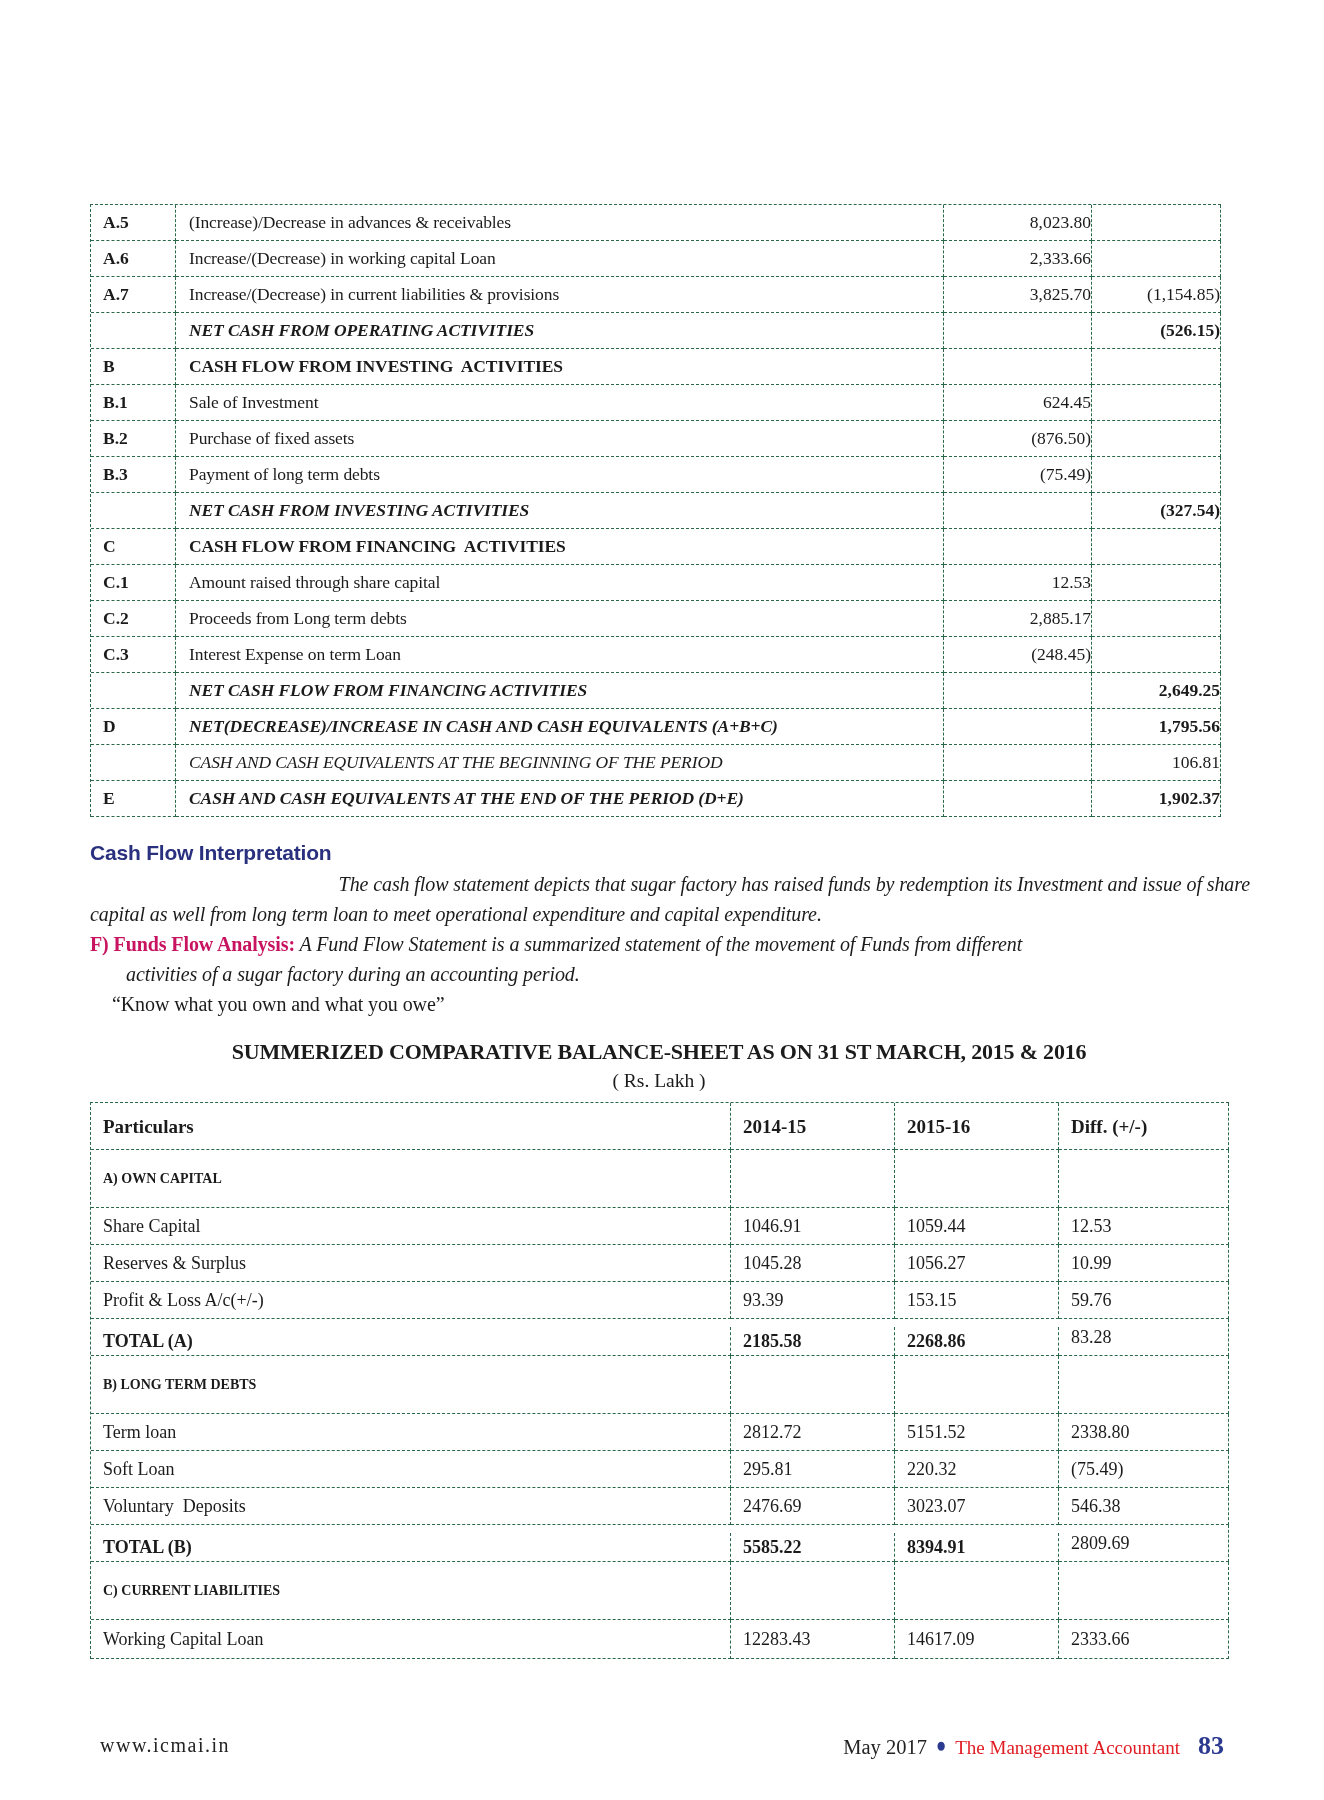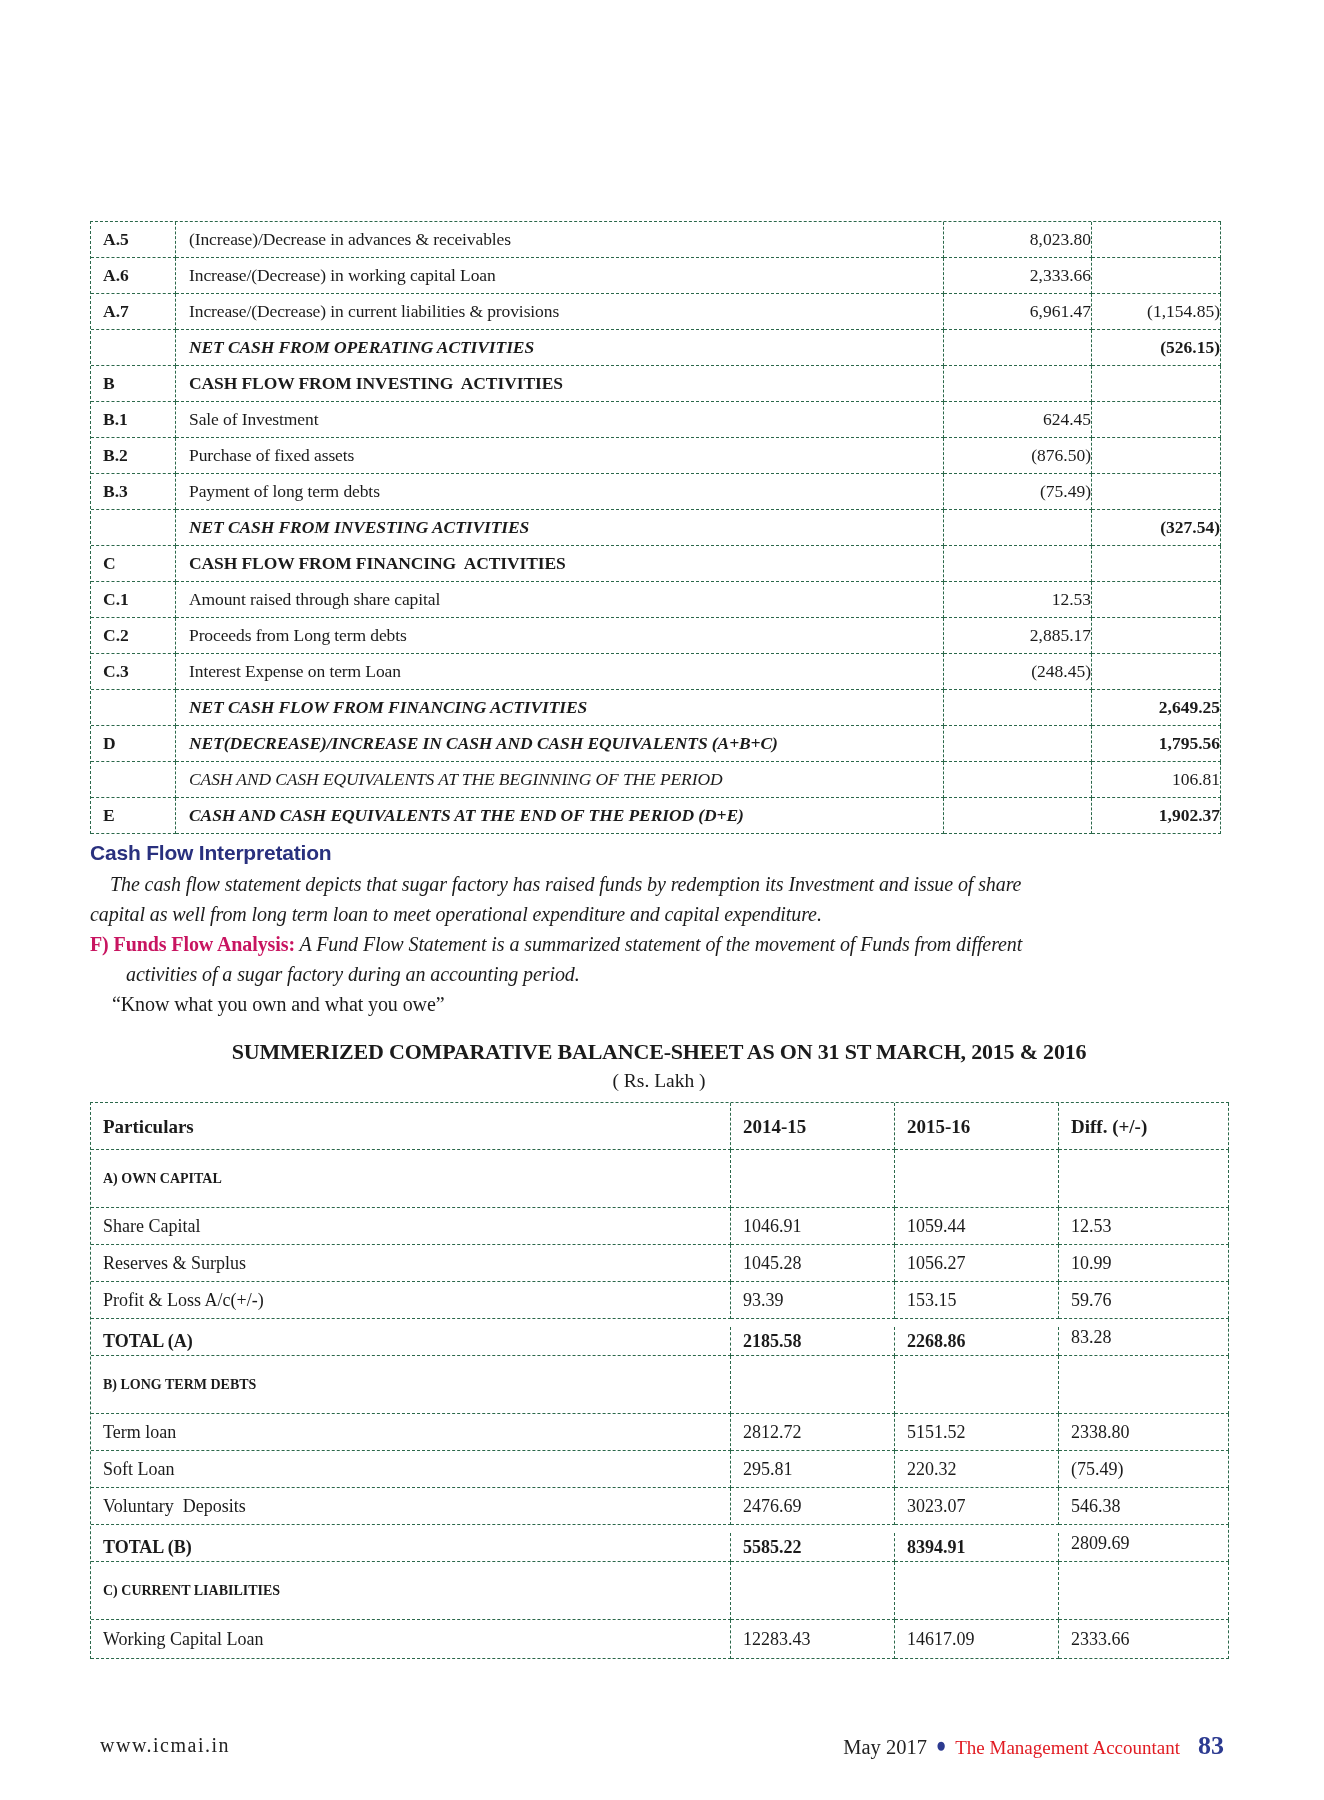--- a/index.html
+++ b/index.html
@@ -8,39 +8,39 @@
     --navy:#29307e;
     --mag:#c81460;
     --red:#e11b22;
     --blu:#2c3a90;
   }
   html,body{margin:0;padding:0;}
   body{width:1324px;height:1800px;background:#ffffff;position:relative;
        font-family:"Liberation Serif", serif;color:var(--ink);overflow:hidden;}
 
   
-  .t1{position:absolute;left:90px;top:221px;display:grid;
+  .t1{position:absolute;left:90px;top:204px;display:grid;
       grid-template-columns:85px 768px 148px 129px;grid-auto-rows:36px;
       border-top:1.5px dashed var(--grn);border-left:1.5px dashed var(--grn);}
   .t1 .cell{border-right:1.5px dashed var(--grn);border-bottom:1.5px dashed var(--grn);
       display:flex;align-items:center;font-size:17.5px;line-height:1;overflow:hidden;}
   .t1 .code{font-weight:bold;padding-left:12px;}
   .t1 .desc{padding-left:13px;letter-spacing:-0.1px;white-space:pre;}
   .t1 .num{justify-content:flex-end;padding-right:0;}
   .bi{font-weight:bold;font-style:italic;}
   .b{font-weight:bold;}
   .cond{letter-spacing:-0.45px;font-style:italic;}
 
   
   .interp-head{position:absolute;left:90px;top:841px;
       font-family:"Liberation Sans", sans-serif;font-weight:bold;font-size:21px;
       color:var(--navy);letter-spacing:-0.2px;}
   .interp{position:absolute;left:90px;top:869px;width:1160px;
       font-size:20px;font-style:italic;line-height:30px;letter-spacing:-0.1px;}
-  .interp .ln1{padding-left:20px;}
+  .interp .ln1{padding-left:20px;text-align:right;}
   .interp .ln4{padding-left:36px;}
   .interp .ln5{padding-left:22px;font-style:normal;}
   .flabel{color:var(--mag);font-weight:bold;font-style:normal;text-align:center;}
 
   
   .bs-title{position:absolute;left:90px;top:1039px;width:1138px;text-align:center;
       font-weight:bold;font-size:22px;letter-spacing:-0.2px;}
   .bs-unit{position:absolute;left:90px;top:1070px;width:1138px;text-align:center;
       font-size:19.5px;}
 
@@ -73,21 +73,21 @@
   <div class="cell num">8,023.80</div>
   <div class="cell num"></div>
 
   <div class="cell code">A.6</div>
   <div class="cell desc">Increase/(Decrease) in working capital Loan</div>
   <div class="cell num">2,333.66</div>
   <div class="cell num"></div>
 
   <div class="cell code">A.7</div>
   <div class="cell desc">Increase/(Decrease) in current liabilities &amp; provisions</div>
-  <div class="cell num">6,961.47</div>
+  <div class="cell num">3,825.70</div>
   <div class="cell num">(1,154.85)</div>
 
   <div class="cell code"></div>
   <div class="cell desc bi">NET CASH FROM OPERATING ACTIVITIES</div>
   <div class="cell num"></div>
   <div class="cell num b">(526.15)</div>
 
   <div class="cell code">B</div>
   <div class="cell desc b">CASH FLOW FROM INVESTING  ACTIVITIES</div>
   <div class="cell num"></div>

